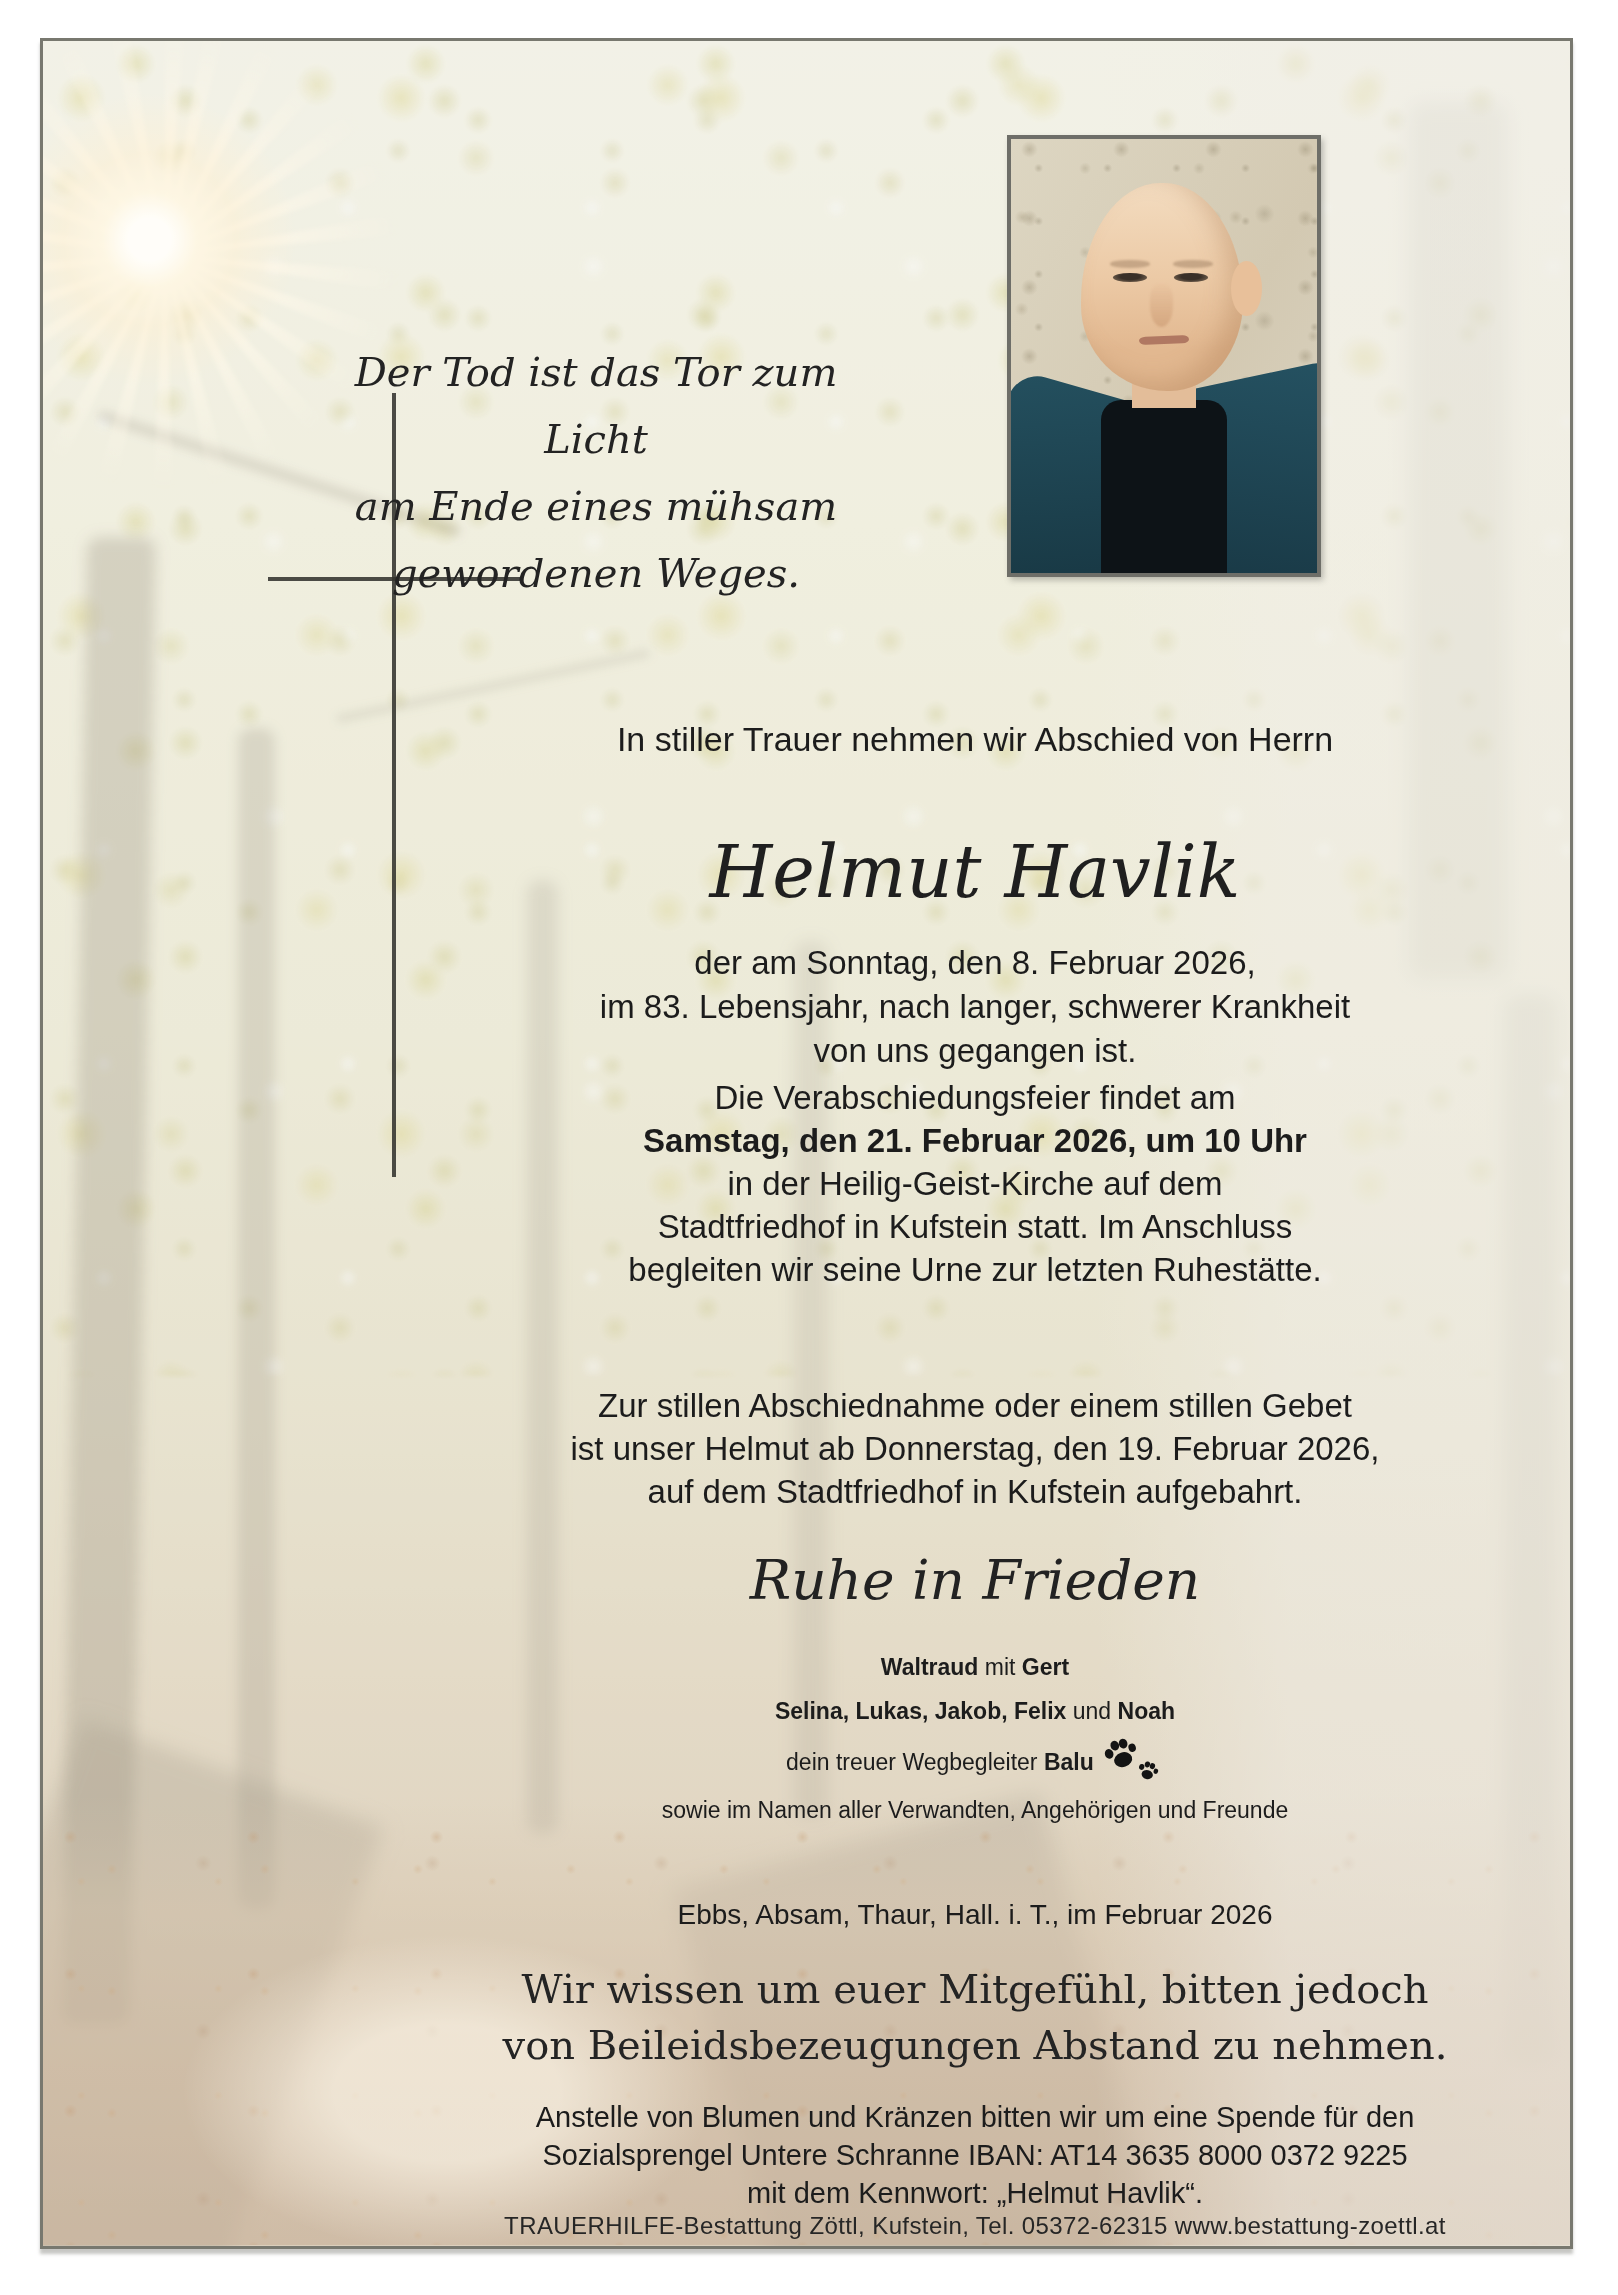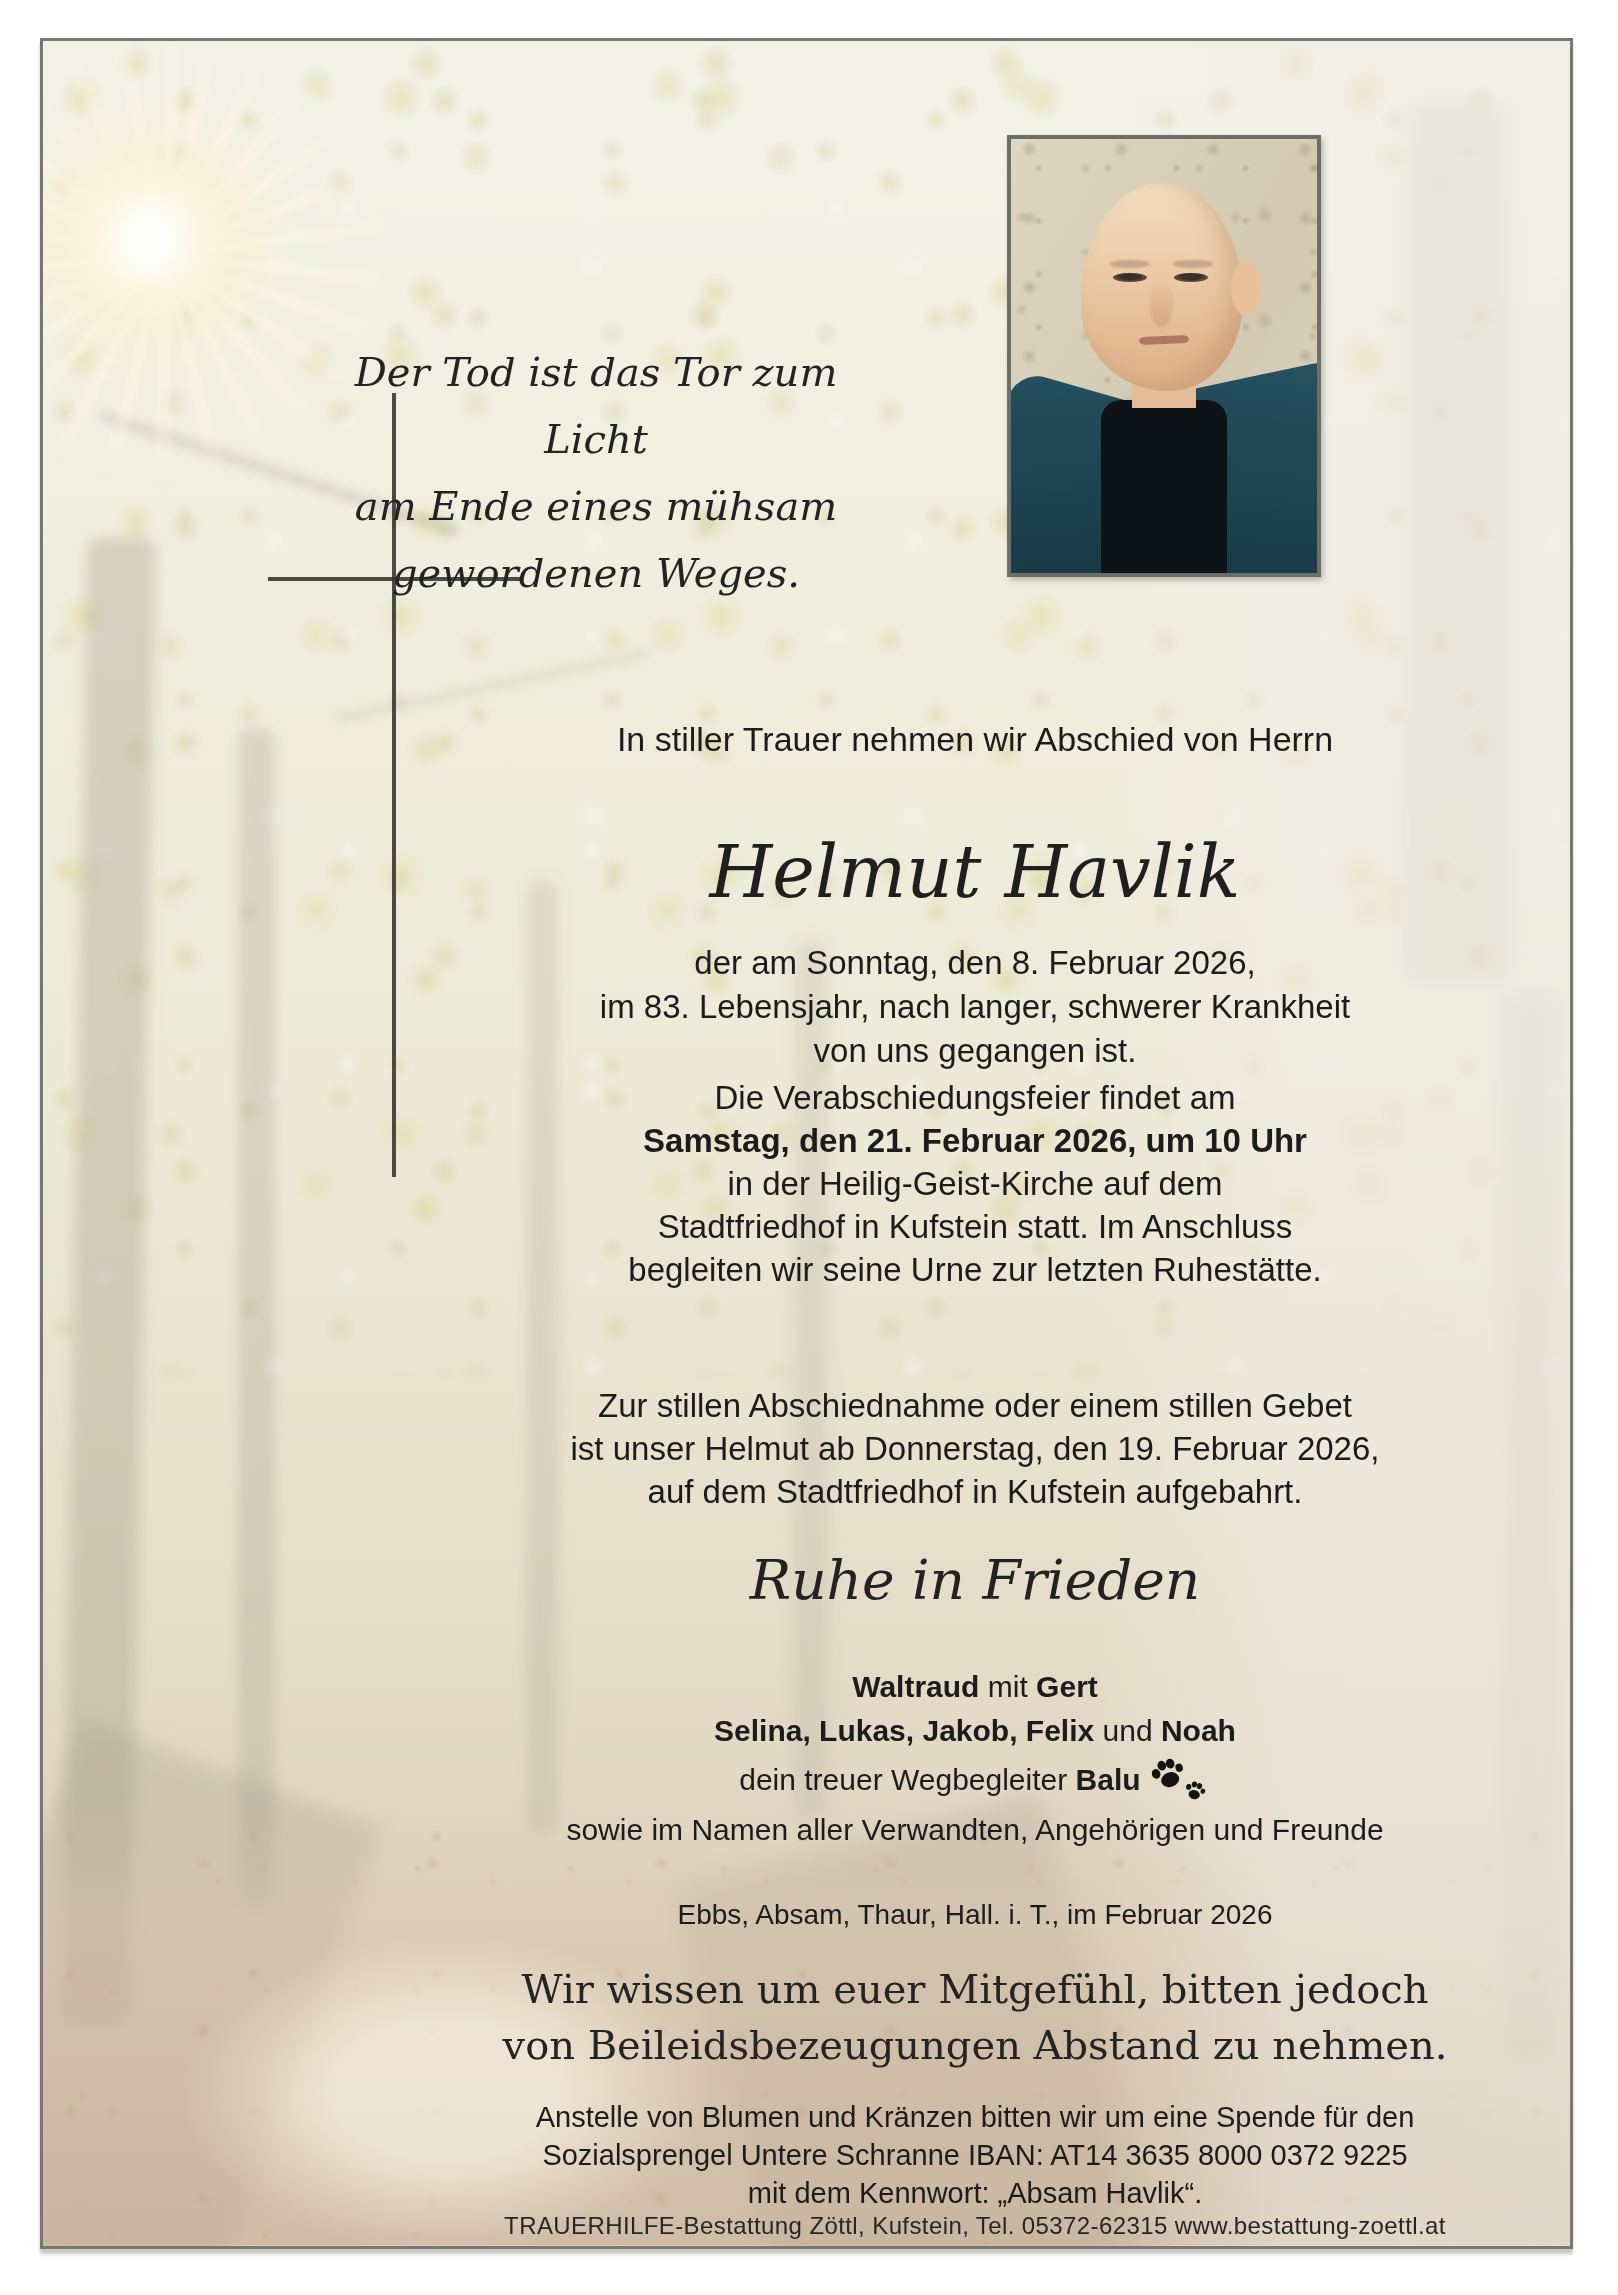--- a/index.html
+++ b/index.html
@@ -118,21 +118,21 @@
     font-family:"DejaVu Serif", serif; font-style:italic;
     font-size:40px; line-height:67px; color:#232323; }
   .column { left:305px; top:0; width:1254px; height:2203px; pointer-events:none; }
   .blk { position:absolute; left:0; width:100%; text-align:center; }
   .intro   { top:679px;  font-size:34px; }
   .name    { top:744px;  font-size:72px; font-family:"DejaVu Serif", serif; font-style:italic; color:#1f1f1f;margin-top:45px; }
   .death   { top:900px; font-size:33px; line-height:44px; }
   .service { top:1035px; font-size:33px; line-height:43px; }
   .viewing { top:1343px; font-size:33px; line-height:43px; }
   .rip     { top:1507px; font-size:55px; font-family:"DejaVu Serif", serif; font-style:italic; color:#222; }
-  .family  { top:1604px; font-size:30px; line-height:44px;margin-top:20px; }
+  .family  { top:1604px; font-size:23px; line-height:44px; }
   .places  { top:1858px; font-size:28px; }
   .condolence { top:1920px; font-size:40px; line-height:56px;
     font-family:"DejaVu Serif", serif; color:#242424; }
   .donation { top:2057px; font-size:29px; line-height:38px; }
   .footer  { top:2171px; font-size:24px; letter-spacing:0.4px; color:#262626; }
   .bold, .b { font-weight:bold; }
   .paw-svg { display:inline-block; width:61px; height:55px; margin-left:9.2px; vertical-align:-18.3px; }
 </style>
 </head>
 <body>
@@ -239,21 +239,21 @@
       <div class="blk places">Ebbs, Absam, Thaur, Hall. i. T., im Februar 2026</div>
 
       <div class="blk condolence">
         <div>Wir wissen um euer Mitgefühl, bitten jedoch</div>
         <div>von Beileidsbezeugungen Abstand zu nehmen.</div>
       </div>
 
       <div class="blk donation">
         <div>Anstelle von Blumen und Kränzen bitten wir um eine Spende für den</div>
         <div>Sozialsprengel Untere Schranne IBAN: AT14 3635 8000 0372 9225</div>
-        <div>mit dem Kennwort: „Absam Havlik“.</div>
+        <div>mit dem Kennwort: „Helmut Havlik“.</div>
       </div>
 
       <div class="blk footer">TRAUERHILFE-Bestattung Zöttl, Kufstein, Tel. 05372-62315 www.bestattung-zoettl.at</div>
 
     </div>
   </div>
 </div>
 
 
 </body></html>

